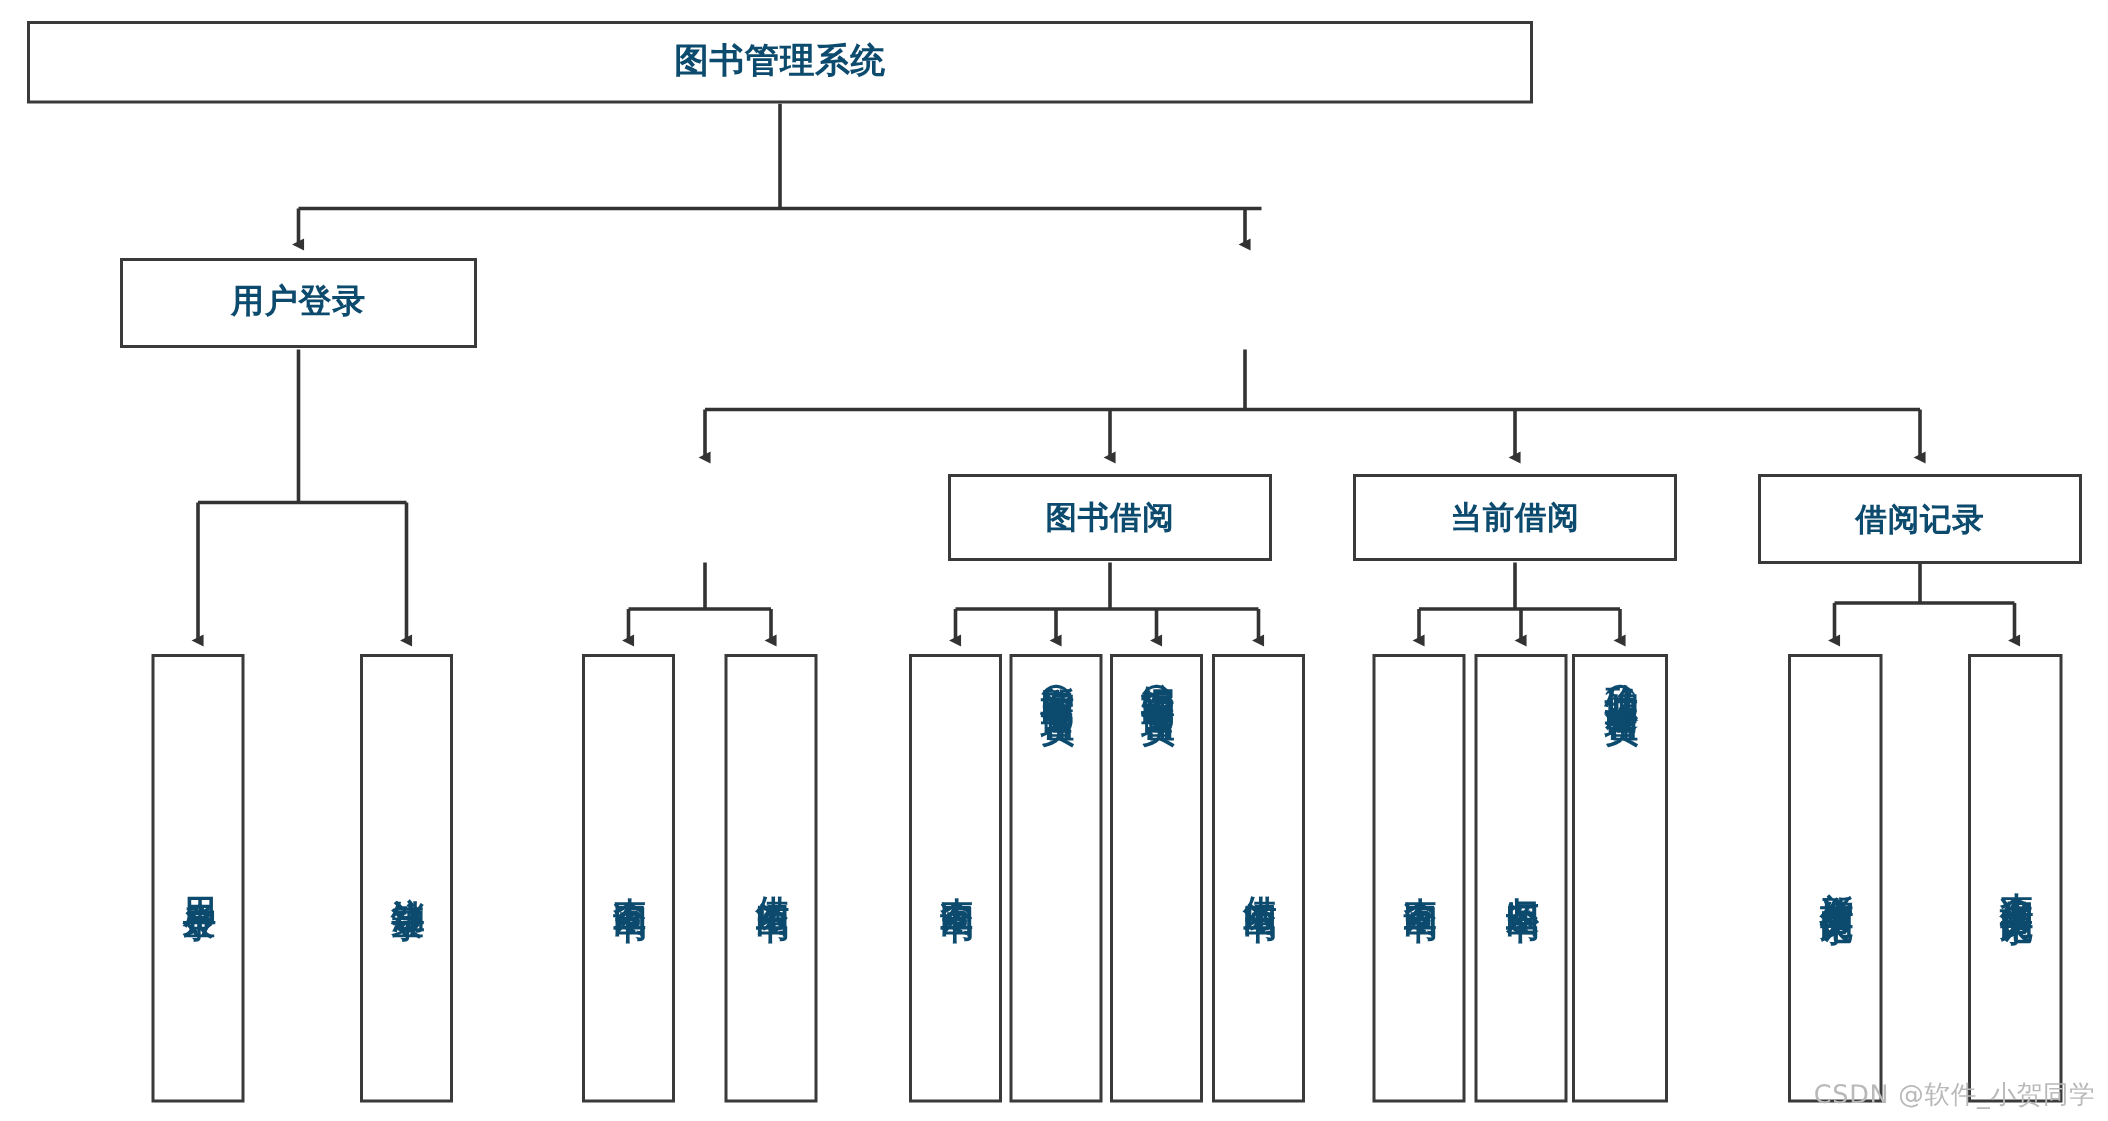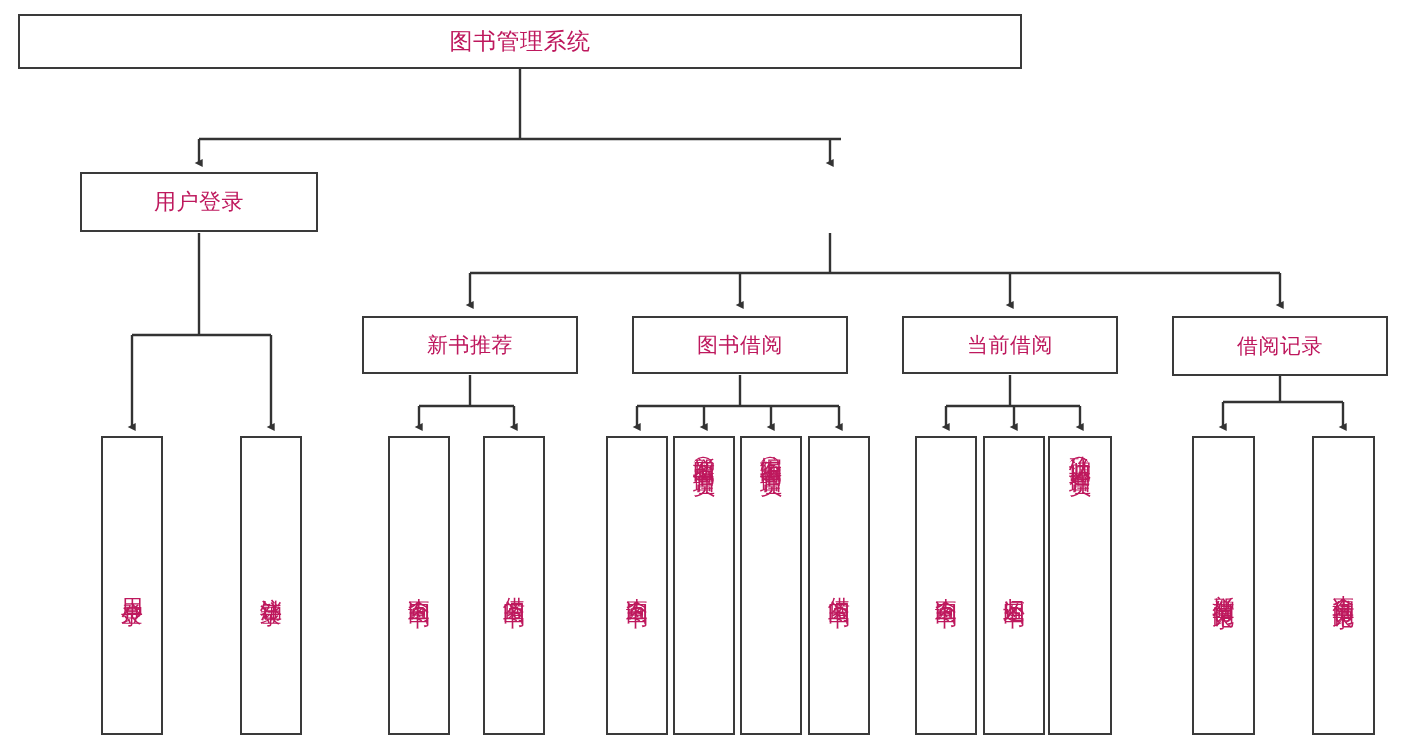--- a/index.html
+++ b/index.html
@@ -29,25 +29,26 @@
     position: absolute;
     box-sizing: border-box;
     border: 2px solid #3a3a3a;
     background: #ffffff;
     display: flex;
     align-items: center;
     justify-content: center;
     overflow: hidden;
   }
   .node .node-label {
-    color: #be185d;
+    color: #0c4a6e;
     line-height: 1.18;
     letter-spacing: 0.5px;
     text-align: left;
     white-space: nowrap;
+    font-weight: bold;
   }
   .node.root .node-label { font-size: 23px; }
   .node.level2 .node-label { font-size: 22px; }
   .node.level3 .node-label { font-size: 21px; }
   .node.leaf {
     align-items: flex-start;
     padding-top: 0;
   }
   .node.leaf .node-label {
     writing-mode: vertical-rl;
@@ -129,23 +130,20 @@
   </svg>
 
   <div class="node root" style="left:18px; top:14px; width:1004px; height:55px;">
     <span class="node-label">图书管理系统</span>
   </div>
 
   <div class="node level2" style="left:80px; top:172px; width:238px; height:60px;">
     <span class="node-label">用户登录</span>
   </div>
 
-  <div class="node level3" style="left:362px; top:316px; width:216px; height:58px;">
-    <span class="node-label">新书推荐</span>
-  </div>
   <div class="node level3" style="left:632px; top:316px; width:216px; height:58px;">
     <span class="node-label">图书借阅</span>
   </div>
   <div class="node level3" style="left:902px; top:316px; width:216px; height:58px;">
     <span class="node-label">当前借阅</span>
   </div>
   <div class="node level3" style="left:1172px; top:316px; width:216px; height:60px;">
     <span class="node-label">借阅记录</span>
   </div>
 
@@ -186,14 +184,15 @@
     <span class="node-label">确认归还（管理员）</span>
   </div>
 
   <div class="node leaf v-center" style="left:1192px; top:436px; width:63px; height:299px;">
     <span class="node-label">新增借阅记录</span>
   </div>
   <div class="node leaf v-center" style="left:1312px; top:436px; width:63px; height:299px;">
     <span class="node-label">查询借阅记录</span>
   </div>
 
+  <div id="watermark">CSDN @软件_小贺同学</div>
 
 </div>
 
 </body></html>

